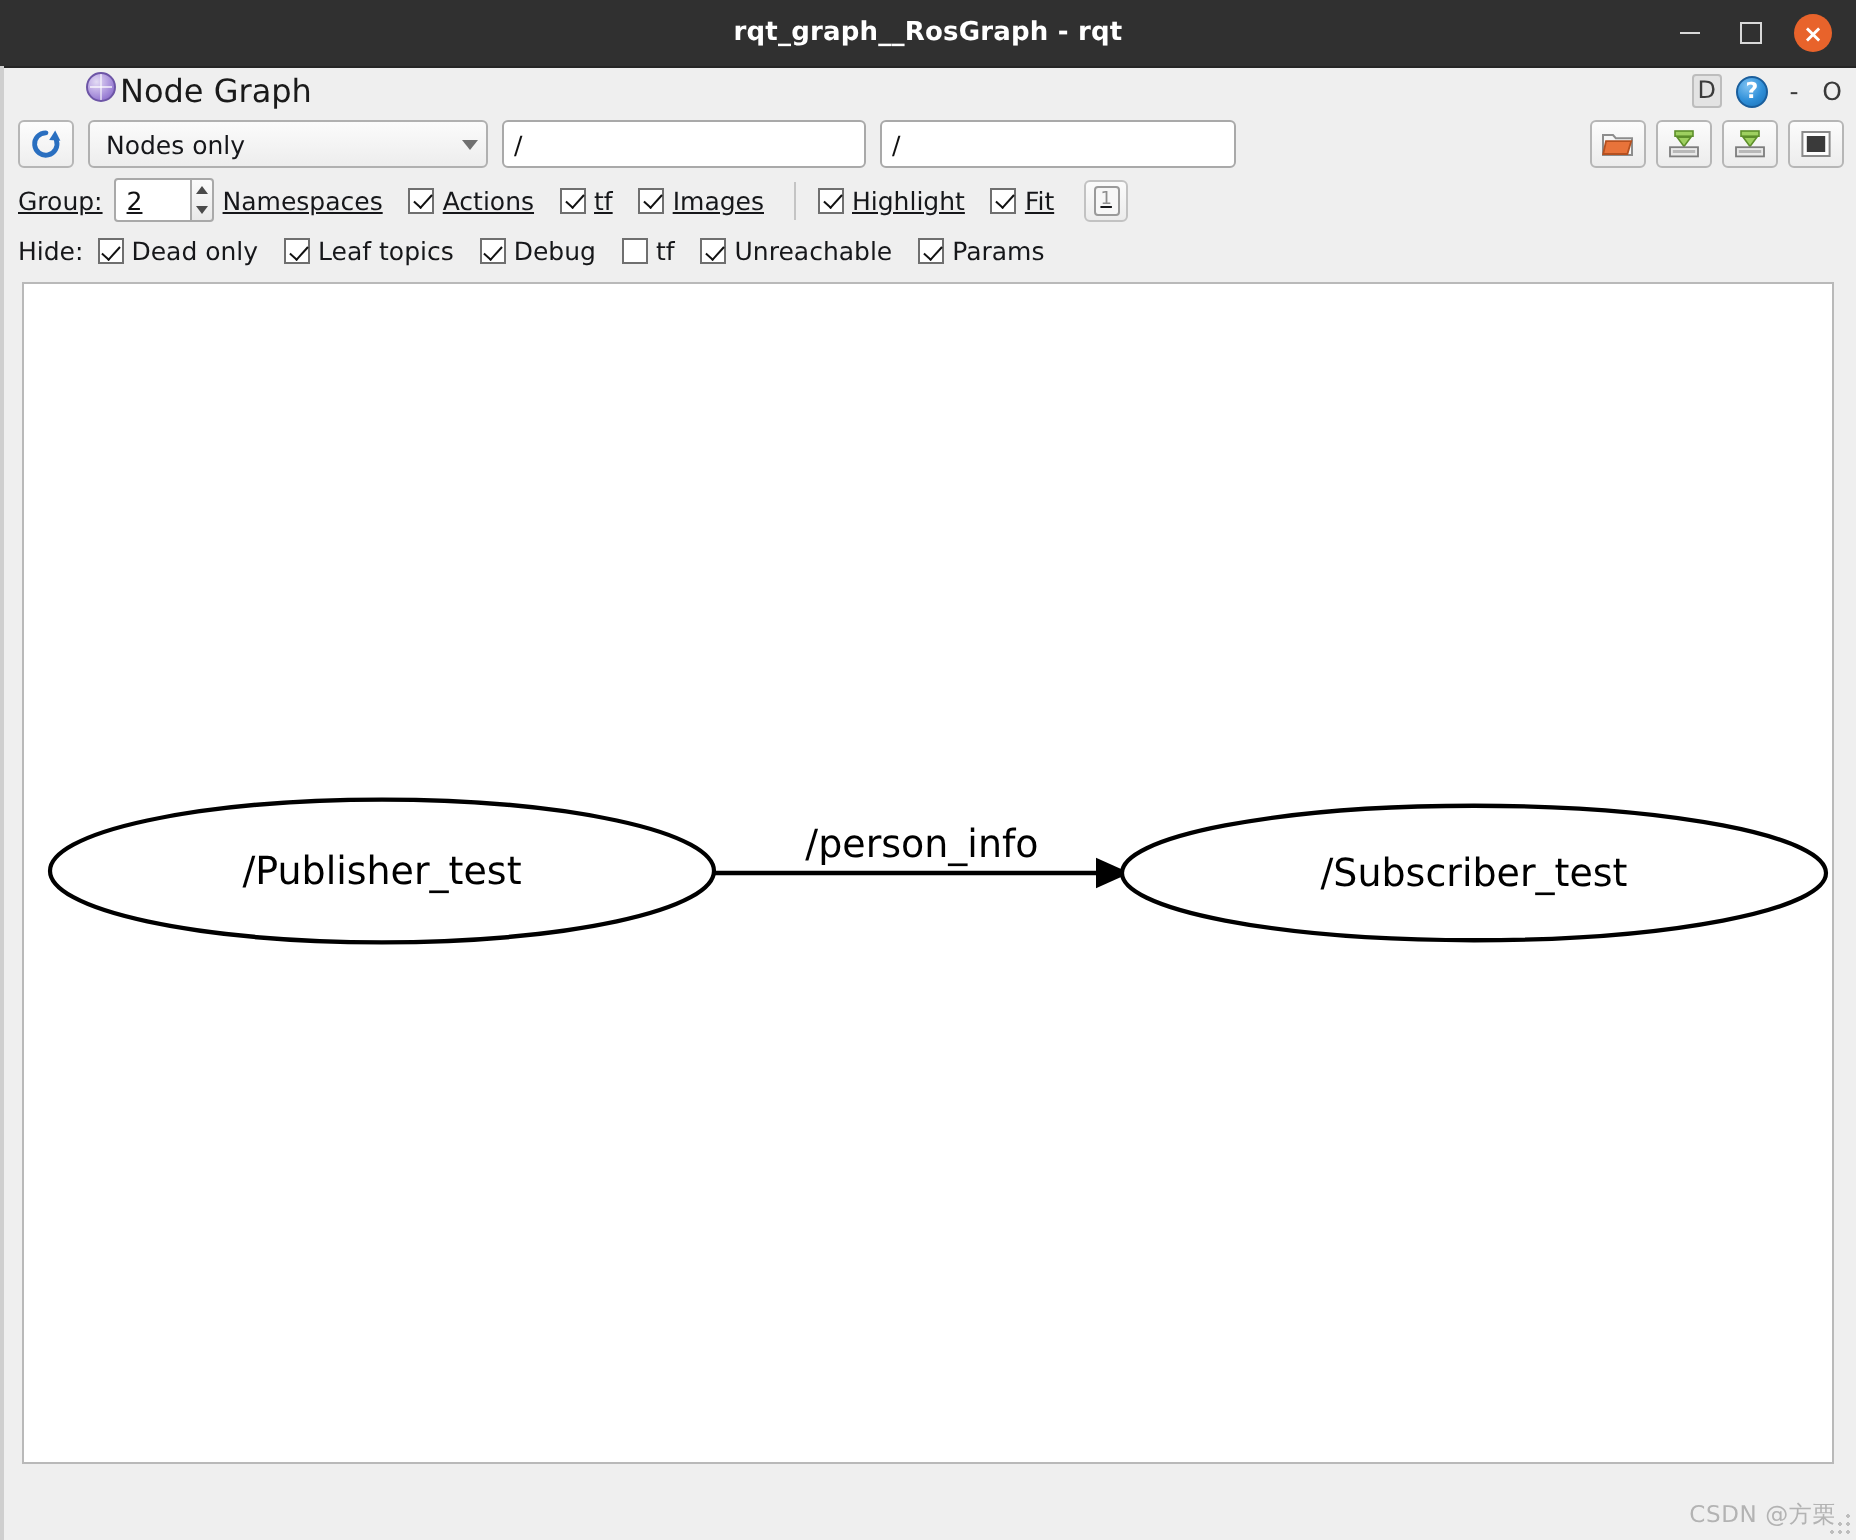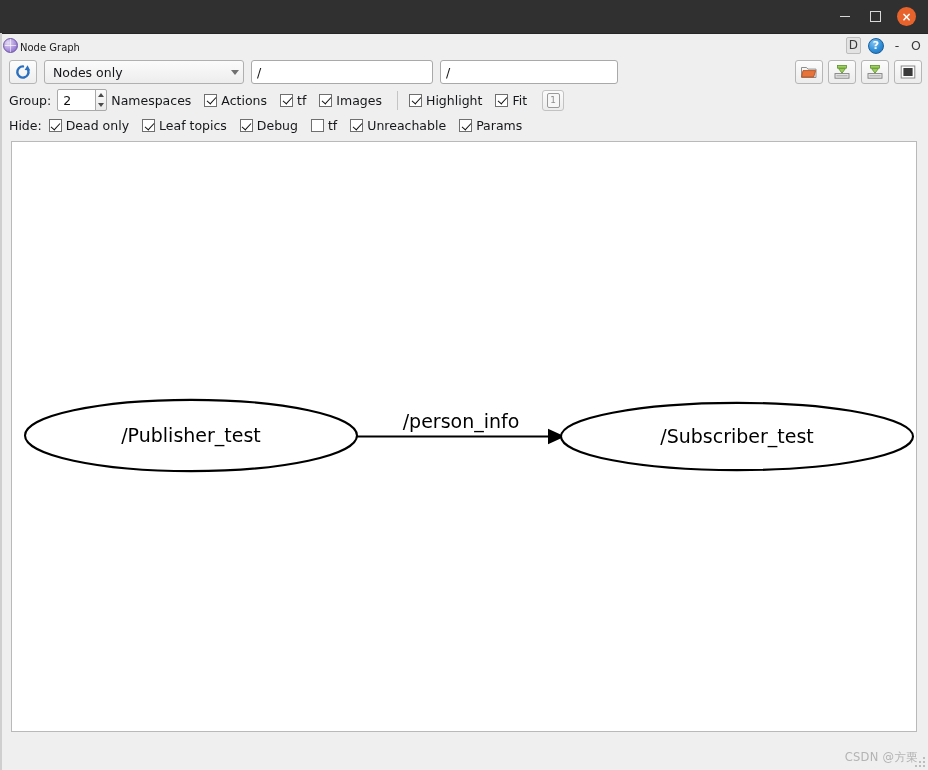--- a/index.html
+++ b/index.html
@@ -78,23 +78,24 @@
   
   .panel-header {
     height: 23px;
     display: flex;
     align-items: center;
     padding: 0 6px 0 3px;
     background: #efefef;
     flex: 0 0 auto;
   }
   .panel-title {
-    display: flex; align-items: flex-end; gap: 2px;
-    font-size: 10px;
+    display: flex; align-items: flex-start; gap: 2px;
+    font-size: 16px;
     color: #1a1a1a;
+    margin-left: 40px;
   }
   .globe-icon {
     width: 15px; height: 15px;
     border-radius: 50%;
     background:
       radial-gradient(circle at 33% 30%, #e3dcf4 0%, #bda9e4 38%, #9a7fd4 70%, #7a5cb8 100%);
     border: 1px solid #6d55a6;
     box-sizing: border-box;
     position: relative;
     overflow: hidden;
@@ -217,21 +218,21 @@
 
   
   .optrow {
     display: flex;
     align-items: center;
     padding-left: 9px;
     font-size: 12.5px;
     color: #16171a;
     flex: 0 0 auto;
   }
-  .optrow.row1 { height: 26px; }
+  .optrow.row1 { height: 26px; text-decoration: underline; }
   .optrow.row2 { height: 25px; }
   .opt-label { margin-right: 6px; }
   .spin {
     width: 40px; height: 22px;
     background: #ffffff;
     border: 1px solid #a9a9a9;
     border-radius: 2px;
     box-sizing: border-box;
     display: flex; align-items: center;
     position: relative;
@@ -383,20 +384,21 @@
     width: 2px;
     background: #cfcfcf;
   }
 </style>
 </head>
 <body>
 
 <div id="app">
 
   <div class="titlebar">
+    <div class="titlebar-title">rqt_graph__RosGraph - rqt</div>
     <div class="win-controls">
       <div class="win-btn win-min"></div>
       <div class="win-btn win-max"></div>
       <div class="win-close">×</div>
     </div>
   </div>
 
   <div class="panel-header">
     <div class="panel-title">
       <span class="globe-icon"></span>

